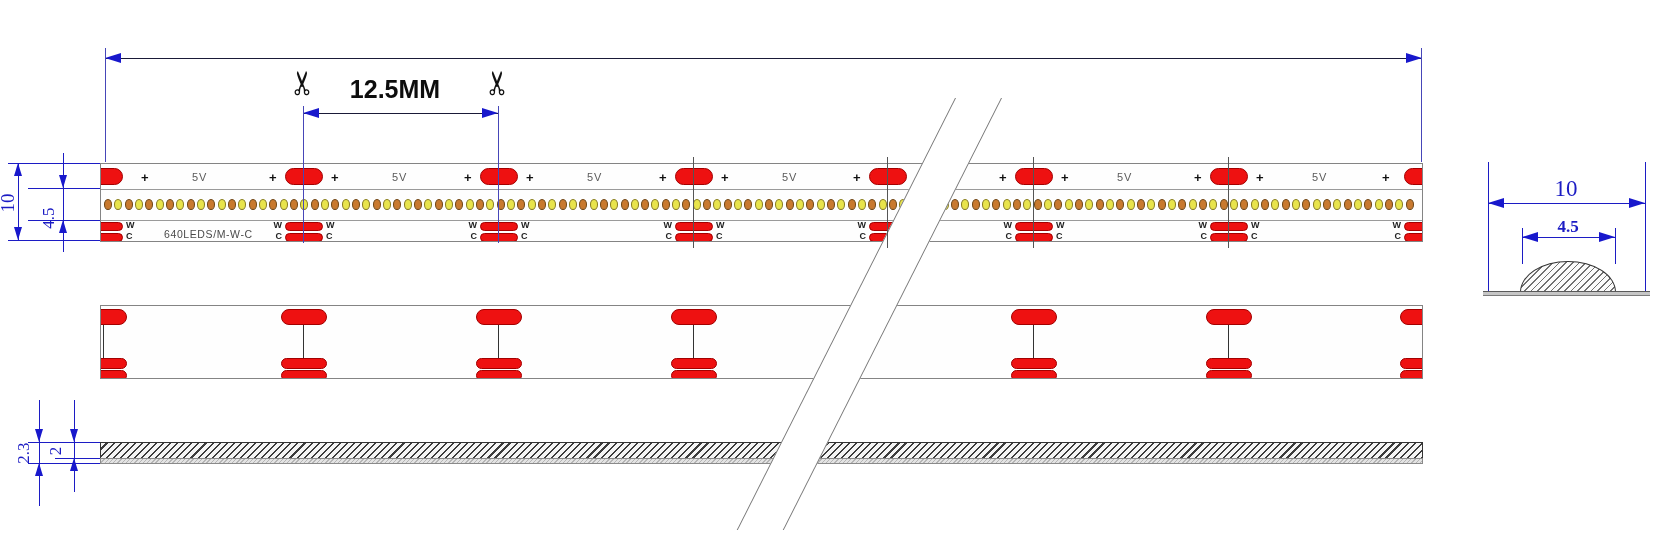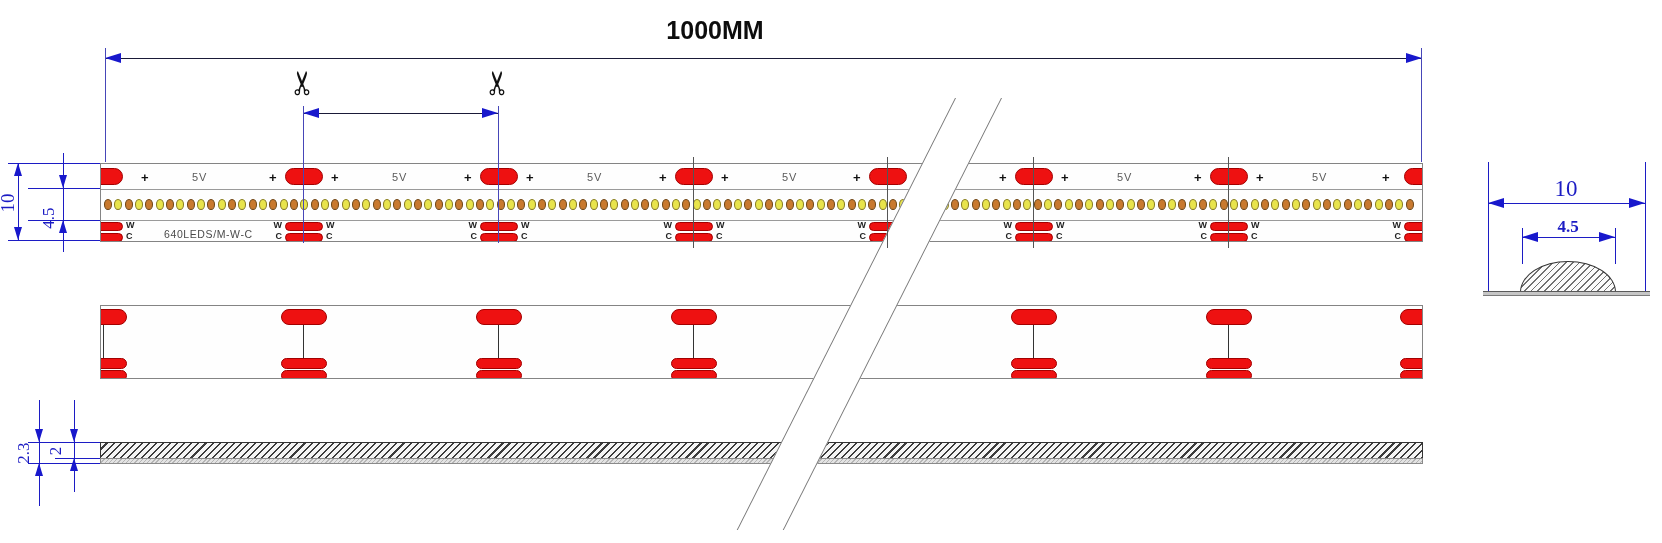--- a/index.html
+++ b/index.html
@@ -42,27 +42,27 @@
   
   .break-band { position: absolute; left: 955px; top: 98px; width: 47px; height: 432px; background: #fff;
     border-left: 1.6px solid #757575; border-right: 1.6px solid #757575;
     transform: skewX(-26.8deg); transform-origin: 0 0; }
 </style>
 </head>
 <body>
 
 <div id="canvas">
 
-  <div class="dimtext" style="left:640px; top:16px; width:150px;">1000MM</div>
   <div class="dark-h" style="left:105px; top:58px; width:1317px;"></div>
   <div class="arr a-left" style="left:105px;  top:53px;"></div>
   <div class="arr a-right" style="left:1406px; top:53px;"></div>
   <div class="cut-blue" style="left:105px;  top:48px; height:114px;"></div>
   <div class="cut-blue" style="left:1421px; top:48px; height:114px;"></div>
 
+  <div class="dimtext" style="left:330px; top:75px; width:130px;">12.5MM</div>
   <div class="dark-h" style="left:303px; top:113px; width:195px;"></div>
   <div class="arr a-left" style="left:303px; top:108px;"></div>
   <div class="arr a-right" style="left:482px; top:108px;"></div>
 
   <div class="blue-h" style="left:8px;  top:163px; width:94px;"></div>
   <div class="blue-h" style="left:8px;  top:240px; width:94px;"></div>
   <div class="blue-h" style="left:28px; top:188px; width:74px;"></div>
   <div class="blue-h" style="left:28px; top:220px; width:74px;"></div>
   <div class="blue-v" style="left:18px; top:163px; height:77px;"></div>
   <div class="arr a-up" style="left:13.5px; top:163px;"></div>

